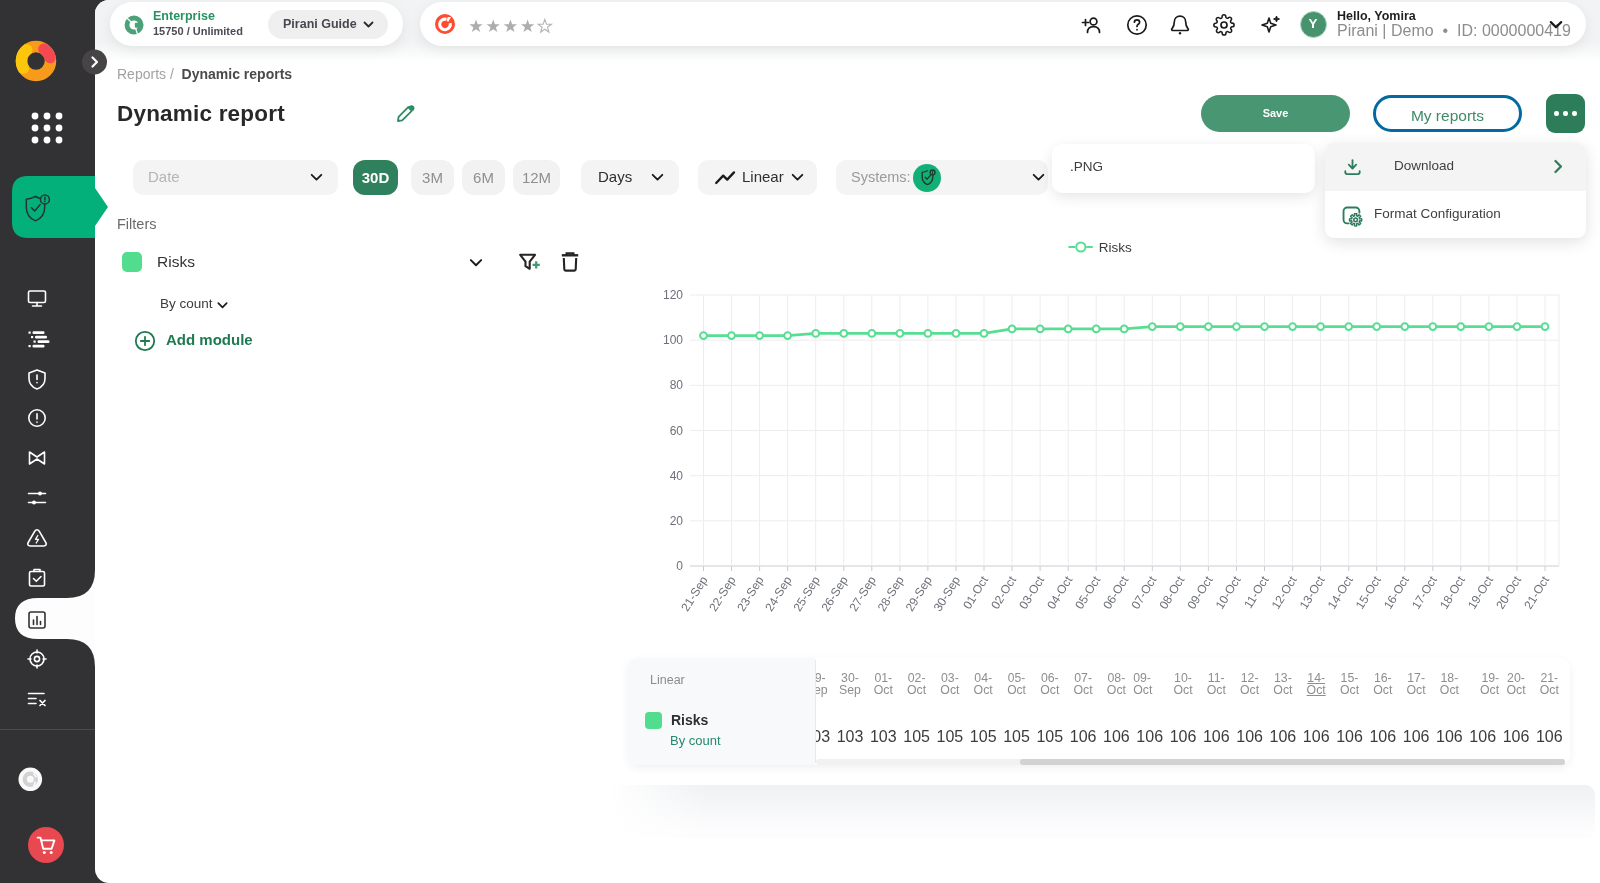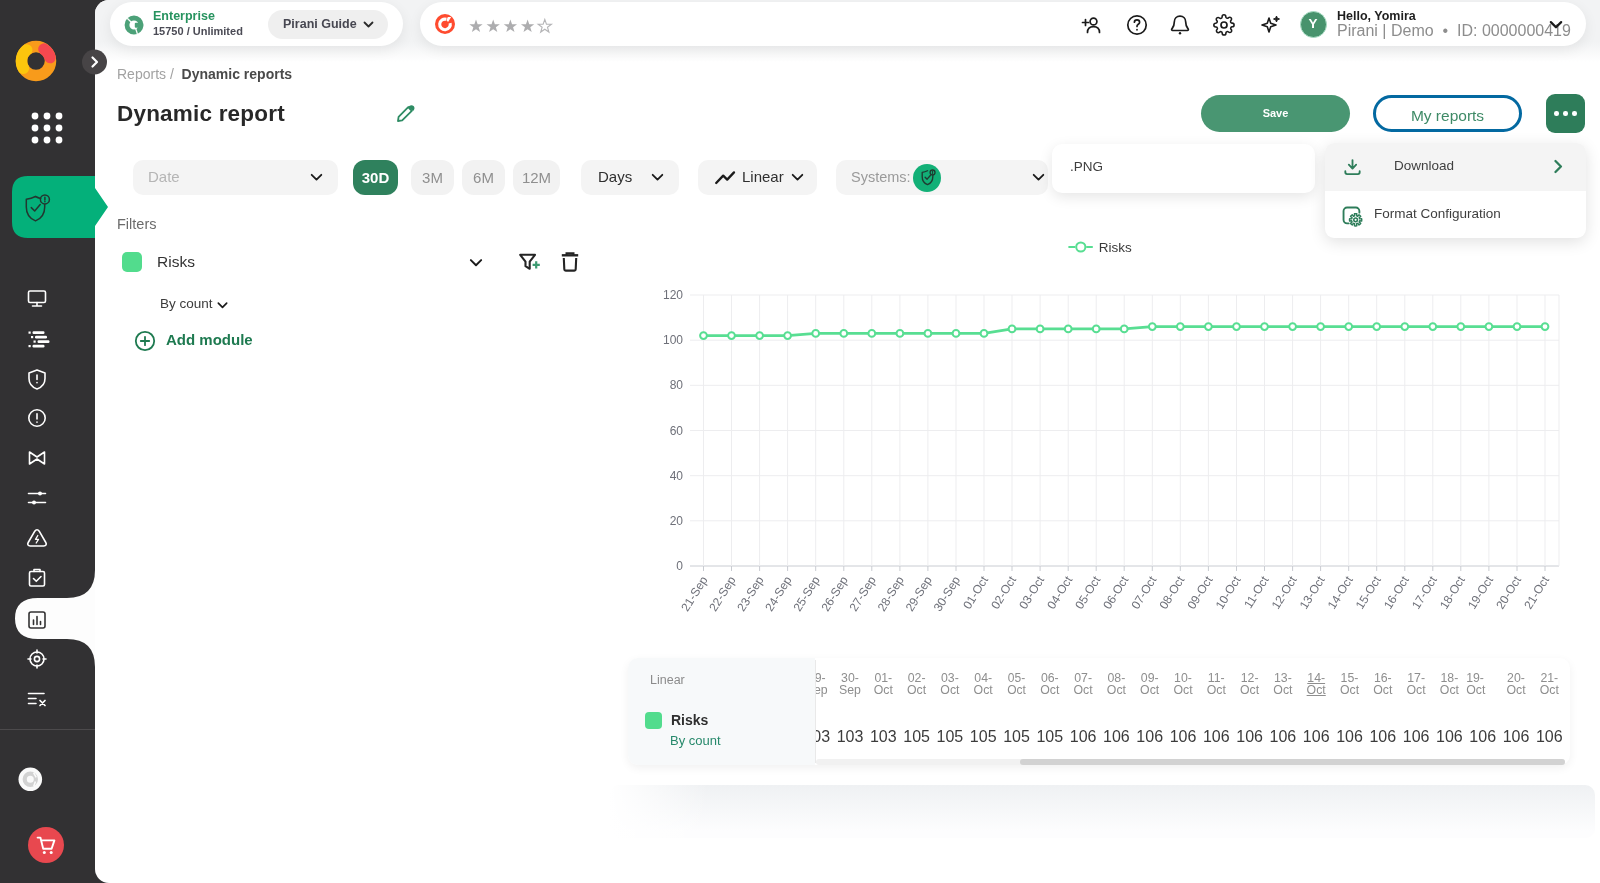--- a/index.html
+++ b/index.html
@@ -449,41 +449,41 @@
         <div style="position:absolute;left:150.7px;top:13.5px;width:33px;text-align:center;font-size:12.3px;color:#8e8e8e;line-height:12.8px;">04-<br>Oct</div>
         <div style="position:absolute;left:150.7px;top:70px;width:33px;text-align:center;font-size:16px;color:#3c3c3c;">105</div>
         <div style="position:absolute;left:184.0px;top:13.5px;width:33px;text-align:center;font-size:12px;color:#8e8e8e;line-height:12.8px;">05-<br>Oct</div>
         <div style="position:absolute;left:184.0px;top:70px;width:33px;text-align:center;font-size:16px;color:#3c3c3c;">105</div>
         <div style="position:absolute;left:217.3px;top:13.5px;width:33px;text-align:center;font-size:12.3px;color:#8e8e8e;line-height:12.8px;">06-<br>Oct</div>
         <div style="position:absolute;left:217.3px;top:70px;width:33px;text-align:center;font-size:16px;color:#3c3c3c;">105</div>
         <div style="position:absolute;left:250.6px;top:13.5px;width:33px;text-align:center;font-size:12.3px;color:#8e8e8e;line-height:12.8px;">07-<br>Oct</div>
         <div style="position:absolute;left:250.6px;top:70px;width:33px;text-align:center;font-size:16px;color:#3c3c3c;">106</div>
         <div style="position:absolute;left:283.9px;top:13.5px;width:33px;text-align:center;font-size:12.3px;color:#8e8e8e;line-height:12.8px;">08-<br>Oct</div>
         <div style="position:absolute;left:283.9px;top:70px;width:33px;text-align:center;font-size:16px;color:#3c3c3c;">106</div>
-        <div style="position:absolute;left:317.2px;top:13.5px;width:33px;text-align:center;font-size:12.3px;color:#8e8e8e;line-height:12.8px;">09-<br>Oct</div>
+        <div style="position:absolute;left:317.2px;top:13.5px;width:33px;font-size:12.3px;color:#8e8e8e;line-height:12.8px;">09-<br>Oct</div>
         <div style="position:absolute;left:317.2px;top:70px;width:33px;text-align:center;font-size:16px;color:#3c3c3c;">106</div>
         <div style="position:absolute;left:350.5px;top:13.5px;width:33px;text-align:center;font-size:12.3px;color:#8e8e8e;line-height:12.8px;">10-<br>Oct</div>
         <div style="position:absolute;left:350.5px;top:70px;width:33px;text-align:center;font-size:16px;color:#3c3c3c;">106</div>
         <div style="position:absolute;left:383.8px;top:13.5px;width:33px;text-align:center;font-size:12.3px;color:#8e8e8e;line-height:12.8px;">11-<br>Oct</div>
         <div style="position:absolute;left:383.8px;top:70px;width:33px;text-align:center;font-size:16px;color:#3c3c3c;">106</div>
         <div style="position:absolute;left:417.1px;top:13.5px;width:33px;text-align:center;font-size:12.3px;color:#8e8e8e;line-height:12.8px;">12-<br>Oct</div>
         <div style="position:absolute;left:417.1px;top:70px;width:33px;text-align:center;font-size:16px;color:#3c3c3c;">106</div>
         <div style="position:absolute;left:450.4px;top:13.5px;width:33px;text-align:center;font-size:12.3px;color:#8e8e8e;line-height:12.8px;">13-<br>Oct</div>
         <div style="position:absolute;left:450.4px;top:70px;width:33px;text-align:center;font-size:16px;color:#3c3c3c;">106</div>
         <div style="position:absolute;left:483.7px;top:13.5px;width:33px;text-align:center;font-size:12.3px;color:#8e8e8e;line-height:12.8px;text-decoration:underline;">14-<br>Oct</div>
         <div style="position:absolute;left:483.7px;top:70px;width:33px;text-align:center;font-size:16px;color:#3c3c3c;">106</div>
         <div style="position:absolute;left:517.0px;top:13.5px;width:33px;text-align:center;font-size:12.3px;color:#8e8e8e;line-height:12.8px;">15-<br>Oct</div>
         <div style="position:absolute;left:517.0px;top:70px;width:33px;text-align:center;font-size:16px;color:#3c3c3c;">106</div>
         <div style="position:absolute;left:550.3px;top:13.5px;width:33px;text-align:center;font-size:12.3px;color:#8e8e8e;line-height:12.8px;">16-<br>Oct</div>
         <div style="position:absolute;left:550.3px;top:70px;width:33px;text-align:center;font-size:16px;color:#3c3c3c;">106</div>
         <div style="position:absolute;left:583.6px;top:13.5px;width:33px;text-align:center;font-size:12.3px;color:#8e8e8e;line-height:12.8px;">17-<br>Oct</div>
         <div style="position:absolute;left:583.6px;top:70px;width:33px;text-align:center;font-size:16px;color:#3c3c3c;">106</div>
         <div style="position:absolute;left:616.9px;top:13.5px;width:33px;text-align:center;font-size:12.3px;color:#8e8e8e;line-height:12.8px;">18-<br>Oct</div>
         <div style="position:absolute;left:616.9px;top:70px;width:33px;text-align:center;font-size:16px;color:#3c3c3c;">106</div>
-        <div style="position:absolute;left:650.2px;top:13.5px;width:33px;text-align:left;font-size:12.3px;color:#8e8e8e;line-height:12.8px;">19-<br>Oct</div>
+        <div style="position:absolute;left:650.2px;top:13.5px;width:33px;text-align:right;font-size:12.3px;color:#8e8e8e;line-height:12.8px;">19-<br>Oct</div>
         <div style="position:absolute;left:650.2px;top:70px;width:33px;text-align:center;font-size:16px;color:#3c3c3c;">106</div>
         <div style="position:absolute;left:683.5px;top:13.5px;width:33px;text-align:center;font-size:12.3px;color:#8e8e8e;line-height:12.8px;">20-<br>Oct</div>
         <div style="position:absolute;left:683.5px;top:70px;width:33px;text-align:center;font-size:16px;color:#3c3c3c;">106</div>
         <div style="position:absolute;left:716.8px;top:13.5px;width:33px;text-align:center;font-size:12.3px;color:#8e8e8e;line-height:12.8px;">21-<br>Oct</div>
         <div style="position:absolute;left:716.8px;top:70px;width:33px;text-align:center;font-size:16px;color:#3c3c3c;">106</div>
       </div>
     <div class="abs" style="left:816px;top:759px;width:749px;height:6px;border-radius:3px;background:#f1f1f1;"></div>
     <div class="abs" style="left:1020px;top:759px;width:545px;height:6px;border-radius:3px;background:#d2d2d2;"></div>
 
     <div class="abs" style="left:610px;top:785px;width:985px;height:53px;border-radius:10px;background:linear-gradient(90deg, rgba(255,255,255,1) 0%, rgba(255,255,255,0) 10%), linear-gradient(#eff1f3,#fdfdfe 88%);"></div>

